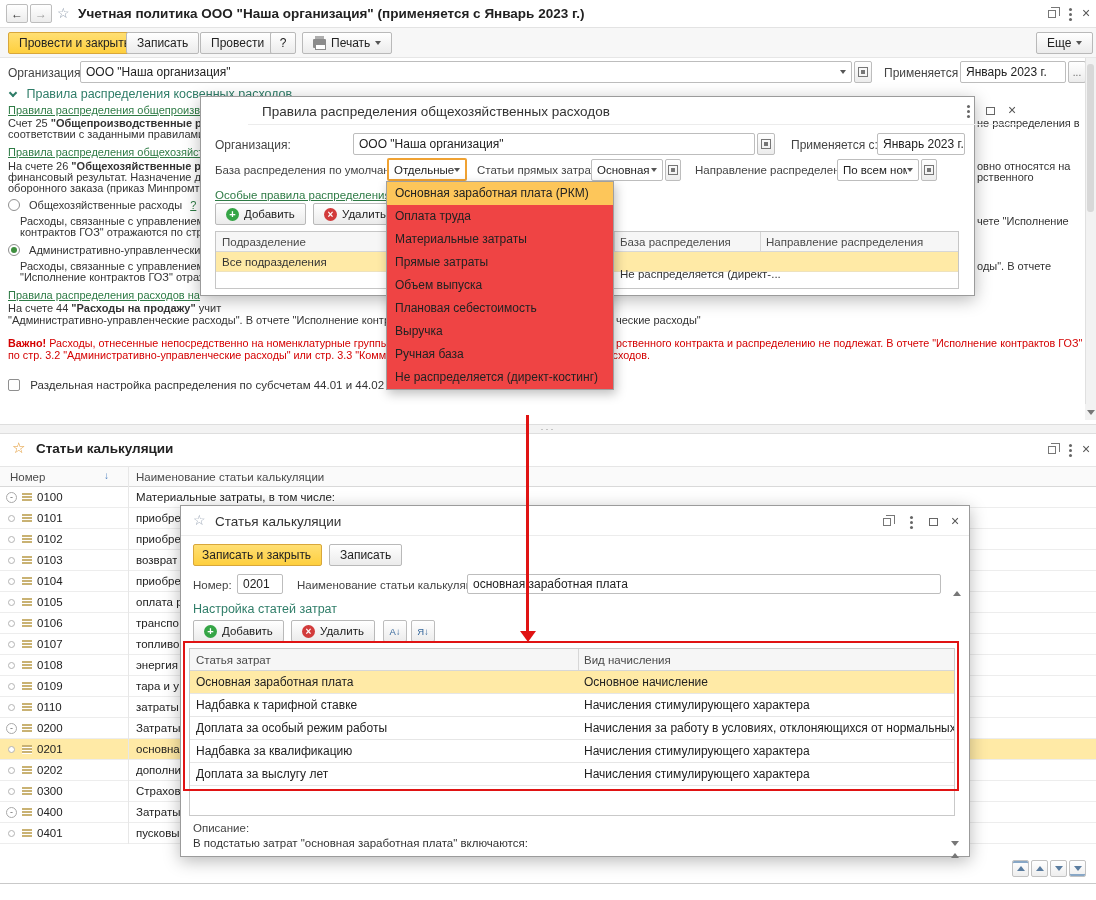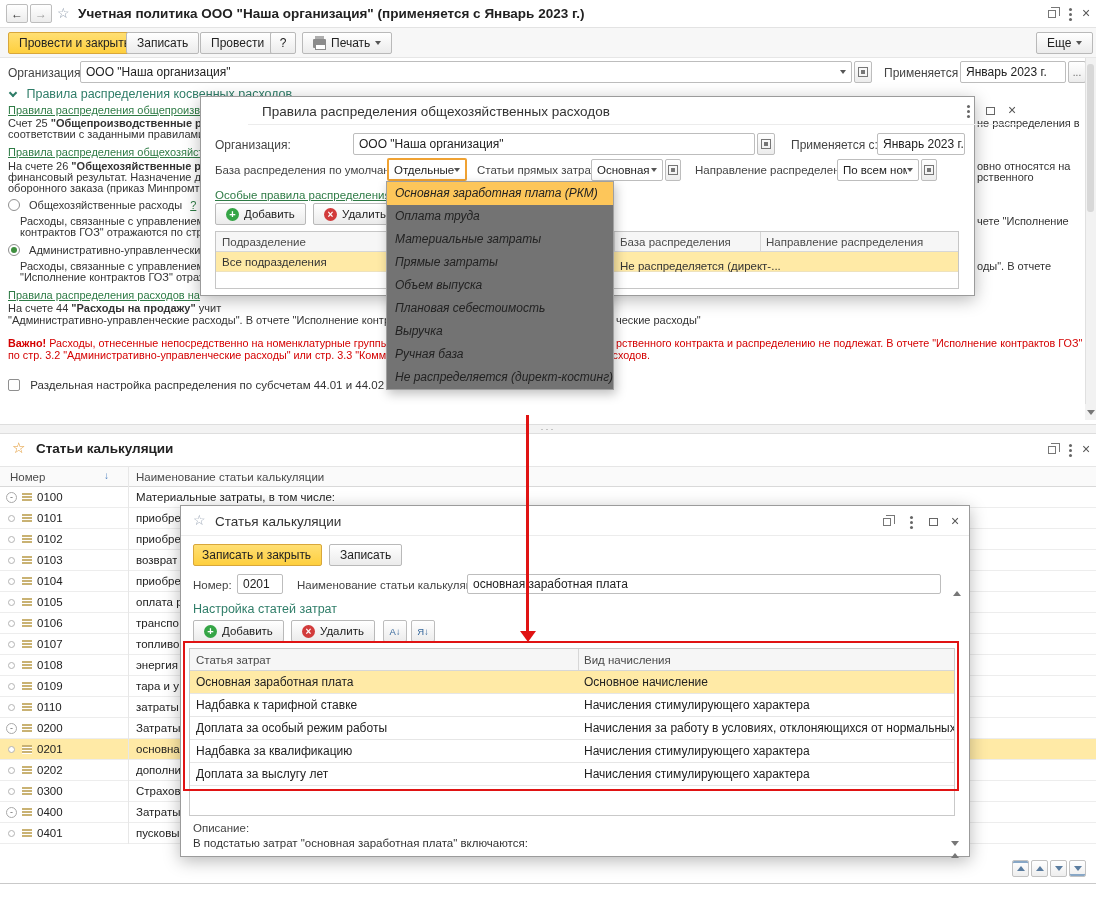--- a/index.html
+++ b/index.html
@@ -51,21 +51,21 @@
             line-height:13px; text-align:center; font-weight:bold; }
   .rb { display:inline-block; width:12px; height:12px; border:1px solid #8f8f8f; border-radius:50%;
         background:#fff; margin-right:6px; position:relative; top:2px; }
   .rb.on::after { content:""; display:block; width:6px; height:6px; margin:2px; border-radius:50%; background:#3e8f3e; }
   .cb { display:inline-block; width:12px; height:12px; border:1px solid #8f8f8f; border-radius:2px;
         background:#fff; margin-right:7px; position:relative; top:2px; }
 
   .modal { position:absolute; background:#fff; border:1px solid #9b9b9b; box-shadow:0 4px 16px rgba(0,0,0,.28); }
   .mtitle { position:absolute; font-size:13.5px; color:#333; white-space:nowrap; }
 
-  .dd-list { position:absolute; background:#737373; border:1px solid #a0a0a0; box-shadow:2px 4px 10px rgba(0,0,0,.25); z-index:20;font-style:italic; }
+  .dd-list { position:absolute; background:#ef4444; border:1px solid #a0a0a0; box-shadow:2px 4px 10px rgba(0,0,0,.25); z-index:20; }
   .dd-item { height:23px; line-height:23px; padding:0 8px; font-size:12px; white-space:nowrap; overflow:hidden; cursor:pointer; }
   .dd-item.hl { background:#fdc65a; }
 
   .hdrrow { position:absolute; background:#fafafa; border-top:1px solid #e6e6e6; border-bottom:1px solid #d9d9d9; }
   .hdrtxt { position:absolute; font-size:11.5px; color:#4a4a4a; white-space:nowrap; }
 
   .crow { position:relative; height:21px; border-bottom:1px solid #ededed; font-size:11.5px; display:flex; align-items:center; background:#fff; }
   .crow.sel { background:#ffeaa6; }
   .cnum { width:128px; display:flex; align-items:center; gap:5px; padding-left:6px; flex:0 0 auto; }
   .tog { width:11px; height:11px; border:1px solid #a9a9a9; border-radius:50%; font-size:9px; line-height:8px;
@@ -445,21 +445,21 @@
     <div class="a" style="left:14px;top:134px;width:744px;height:58px;border:1px solid #c6c6c6;">
       <div class="a" style="left:0;top:0;width:100%;height:20px;background:#f6f6f6;border-bottom:1px solid #d7d7d7;">
         <div class="hdrtxt" style="left:6px;top:4px;">Подразделение</div>
         <div class="hdrtxt" style="left:404px;top:4px;">База распределения</div>
         <div class="hdrtxt" style="left:550px;top:4px;">Направление распределения</div>
         <div class="a" style="left:398px;top:0;width:1px;height:20px;background:#d7d7d7;"></div>
         <div class="a" style="left:544px;top:0;width:1px;height:20px;background:#d7d7d7;"></div>
       </div>
       <div class="a" style="left:0;top:20px;width:100%;height:20px;background:#ffeaa6;border-bottom:1px solid #eee2bd;">
         <div class="t" style="left:6px;top:4px;font-size:11.5px;">Все подразделения</div>
-        <div class="t" style="left:404px;top:8px;font-size:11.5px;">Не распределяется (директ-...</div>
+        <div class="t" style="left:404px;top:16px;font-size:11.5px;">Не распределяется (директ-...</div>
       </div>
     </div>
   </div>
 
   <div class="dd-list" style="left:386px;top:181px;width:228px;">
       <div class="dd-item hl">Основная заработная плата (РКМ)</div>
       <div class="dd-item">Оплата труда</div>
       <div class="dd-item">Материальные затраты</div>
       <div class="dd-item">Прямые затраты</div>
       <div class="dd-item">Объем выпуска</div>

